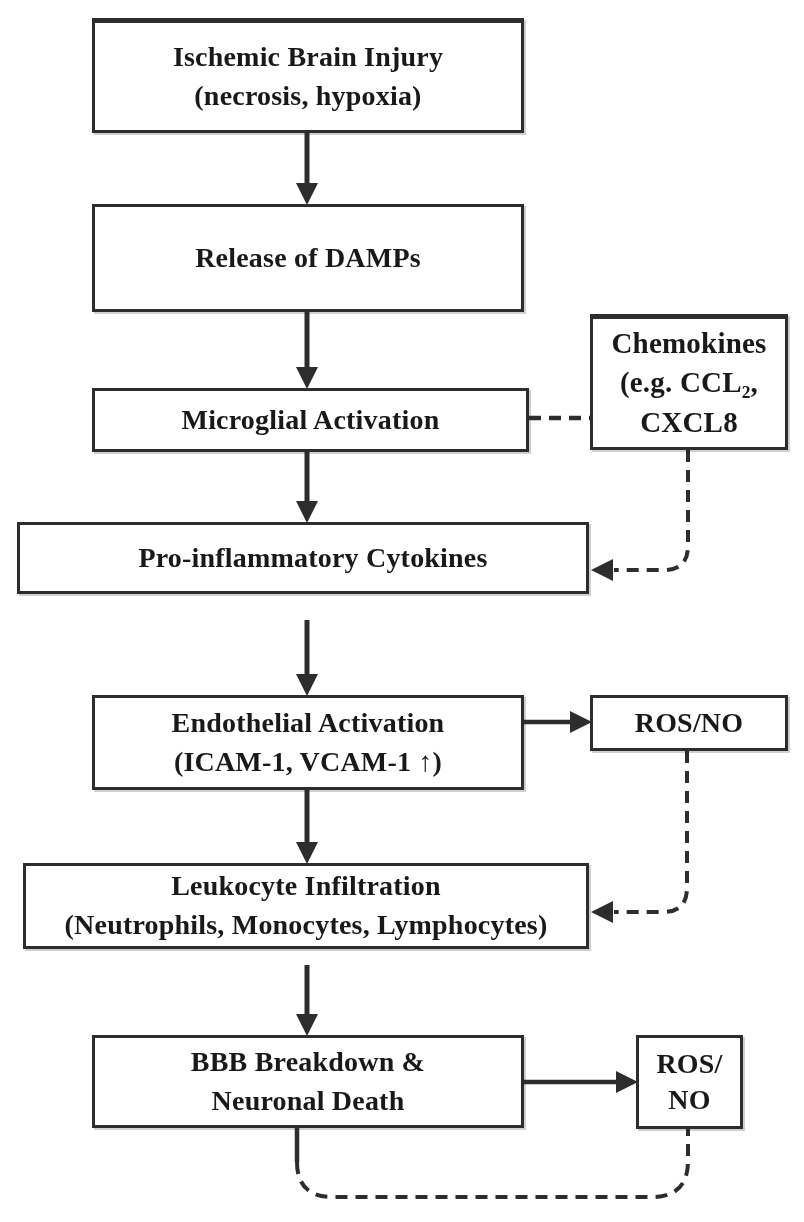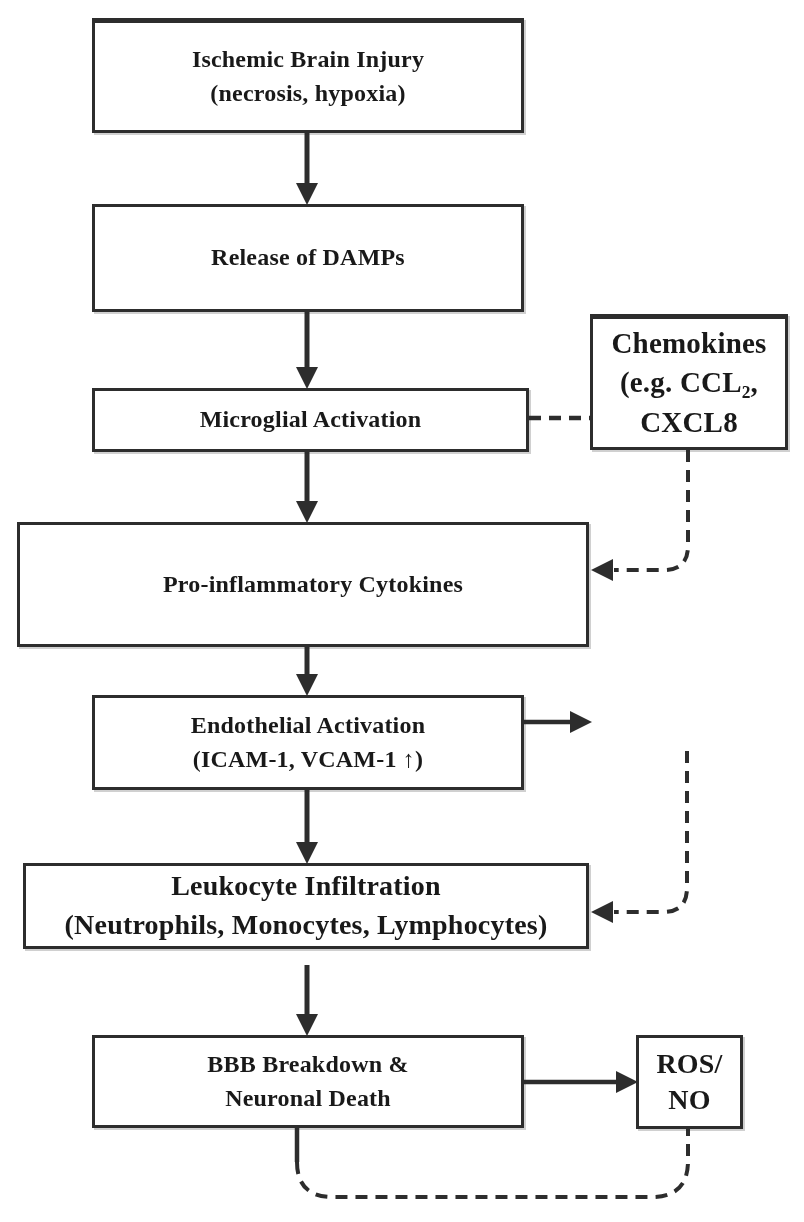--- a/index.html
+++ b/index.html
@@ -27,31 +27,31 @@
     background: #ffffff;
     border: 3px solid #2d2d2d;
     box-shadow: 2px 2px 0 rgba(40,40,40,0.22);
     display: flex;
     flex-direction: column;
     align-items: center;
     justify-content: center;
     text-align: center;
     color: #191919;
     font-weight: bold;
-    font-size: 24px;
+    font-size: 28px;
     line-height: 1.38;
     letter-spacing: 0.2px;
   }
   .node .l { display: block; white-space: nowrap; }
 
   #box-ischemic     { left: 92px;  top: 18px;   width: 432px; height: 115px; border-top-width: 5px; }
   #box-damps        { left: 92px;  top: 204px;  width: 432px; height: 108px; gap: 36px; }
   #box-microglial   { left: 92px;  top: 388px;  width: 437px; height: 64px;  }
   #box-chemokines   { left: 590px; top: 314px;  width: 198px; height: 136px; border-top-width: 5px; font-size: 29px; line-height: 1.35; }
-  #box-cytokines    { left: 17px;  top: 522px;  width: 572px; height: 125px; padding-left: 20px;  }
+  #box-cytokines    { left: 17px;  top: 522px;  width: 572px; height: 72px; padding-left: 20px;  }
   #box-endothelial  { left: 92px;  top: 695px;  width: 432px; height: 95px;  }
   #box-rosno-upper  { left: 590px; top: 695px;  width: 198px; height: 56px;  }
   #box-leukocyte    { left: 23px;  top: 863px;  width: 566px; height: 86px; font-size: 28px; }
   #box-bbb          { left: 92px;  top: 1035px; width: 432px; height: 93px;  }
   #box-rosno-lower  { left: 636px; top: 1035px; width: 107px; height: 94px;  font-size: 28px; line-height: 1.3; }
 </style>
 </head>
 <body>
 
 <div id="canvas">
@@ -114,20 +114,23 @@
 
   <div class="node" id="box-cytokines">
     <span class="l">Pro-inflammatory Cytokines</span>
   </div>
 
   <div class="node" id="box-endothelial">
     <span class="l">Endothelial Activation</span>
     <span class="l">(ICAM-1, VCAM-1 ↑)</span>
   </div>
 
+  <div class="node" id="box-rosno-upper">
+    <span class="l">ROS/NO</span>
+  </div>
 
   <div class="node" id="box-leukocyte">
     <span class="l">Leukocyte Infiltration</span>
     <span class="l">(Neutrophils, Monocytes, Lymphocytes)</span>
   </div>
 
   <div class="node" id="box-bbb">
     <span class="l">BBB Breakdown &amp;</span>
     <span class="l">Neuronal Death</span>
   </div>

